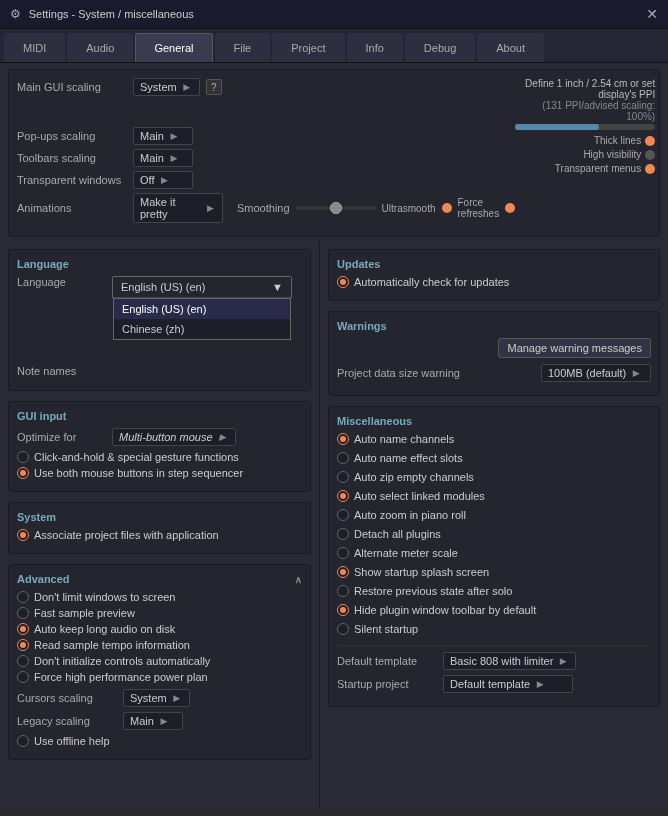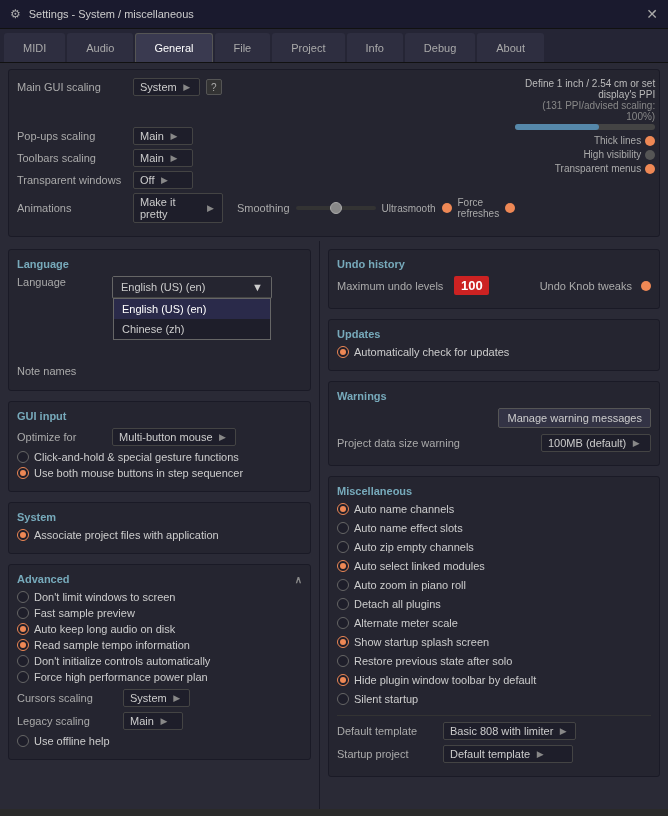--- a/index.html
+++ b/index.html
@@ -240,21 +240,21 @@
     .indicator-row {
       display: flex;
       align-items: center;
       gap: 4px;
       justify-content: flex-end;
     }
     .lang-dropdown {
       background: #1e1e2a;
       border: 1px solid #666;
       border-radius: 2px;
-      width: 160px;
+      width: 180px;
       position: relative;
       z-index: 10;
     }
     .lang-dropdown-header {
       padding: 4px 8px;
       display: flex;
       align-items: center;
       justify-content: space-between;
       cursor: pointer;
       background: #252530;
@@ -442,21 +442,21 @@
           <span class="label">Note names</span>
         </div>
       </div>
 
       <div class="section">
         <div class="section-title">
           <span>GUI input</span>
         </div>
         <div class="row">
           <span class="label">Optimize for</span>
-          <div class="select-inline" style="min-width:120px;">
+          <div class="select-inline" style="min-width:120px;font-style:italic;">
             <span>Multi-button mouse</span>
             <span class="dropdown-arrow">▶</span>
           </div>
         </div>
         <div class="radio-row">
           <div class="radio-dot"></div>
           <span>Click-and-hold &amp; special gesture functions</span>
         </div>
         <div class="radio-row">
           <div class="radio-dot active"></div>
@@ -520,34 +520,20 @@
         <div class="radio-row" style="">
           <div class="radio-dot"></div>
           <span>Use offline help</span>
         </div>
       </div>
 
     </div>
 
     <div class="right-panel">
 
-      <div class="section">
-        <div class="section-title">
-          <span>Undo history</span>
-        </div>
-        <div class="row">
-          <span style="color:#aaa;margin-right:6px;">Maximum undo levels</span>
-          <div class="undo-box">
-            <span>100</span>
-          </div>
-          <span style="flex:1;"></span>
-          <span style="color:#aaa;margin-right:4px;">Undo Knob tweaks</span>
-          <span class="orange-dot"></span>
-        </div>
-      </div>
 
       <div class="section">
         <div class="section-title">
           <span>Updates</span>
         </div>
         <div class="radio-row">
           <div class="radio-dot active"></div>
           <span>Automatically check for updates</span>
         </div>
       </div>

